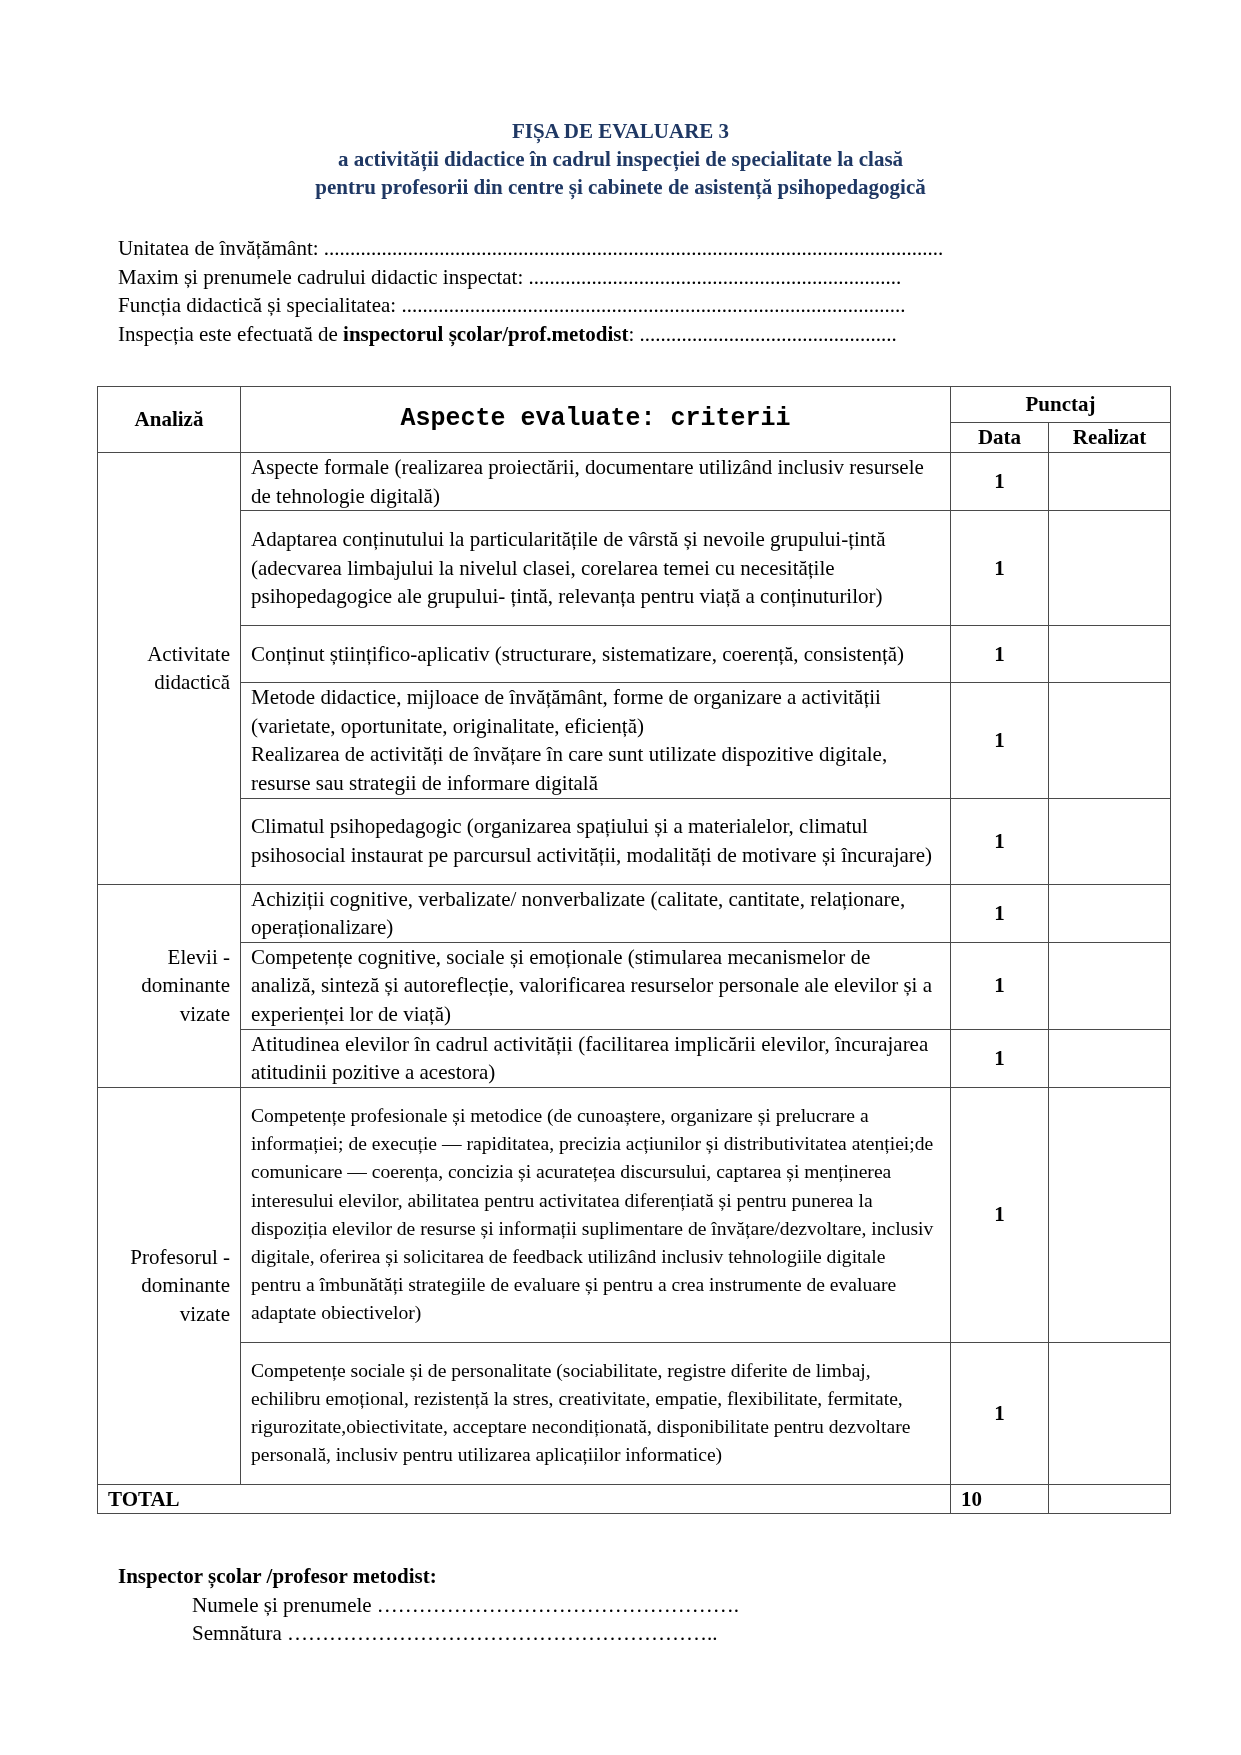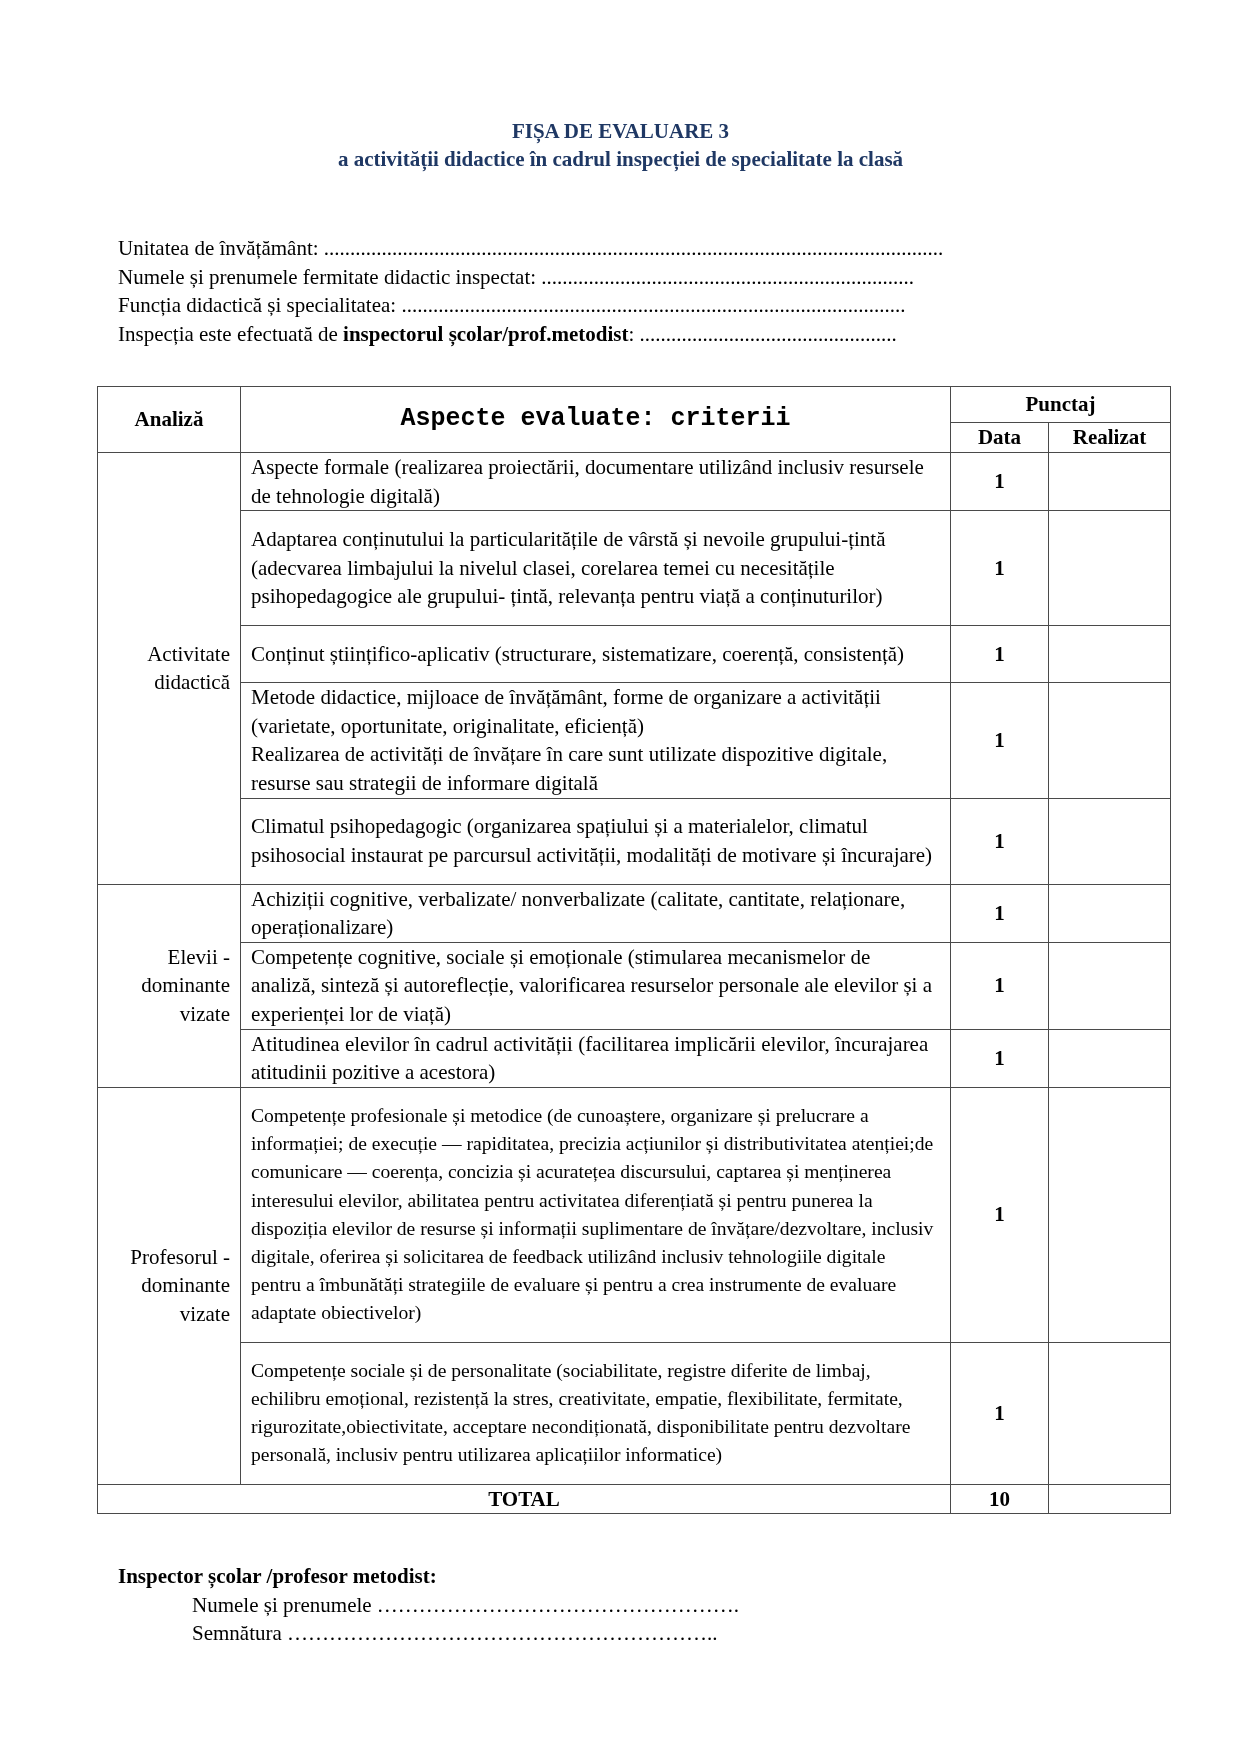--- a/index.html
+++ b/index.html
@@ -29,41 +29,42 @@
       border: 1.3px solid #4a4a4a; padding: 0 10px 0 10px; vertical-align: middle;
     }
     table.eval th { font-weight: bold; text-align: center; }
     th.h-analiza { font-size: 21px; }
     th.h-aspecte { font-size: 25px; font-family: Liberation Mono, monospace; }
     td.area { text-align: right; font-size: 21px; padding: 0 4px; }
     td.crit { text-align: left; padding-left: 11px; padding-right: 6px; margin-left: 16px; }
     td.crit.dense { font-size: 19.6px; line-height: 28.2px; }
     td.max { text-align: center; font-weight: bold; }
     td.real { }
-    tr.total td { font-weight: bold; text-align: center; height: 28px; margin-top: 40px; }
+    tr.total td { font-weight: bold; height: 28px; margin-top: 40px; }
     .signature {
       position: absolute; left: 118px; top: 1562px; font-size: 21px; line-height: 28.5px;
     }
     .signature .sig-title { font-weight: bold; }
     .signature .sig-line { padding-left: 74px; white-space: nowrap; }
   </style>
 </head>
 <body>
 
 <div class="title-block">
   <div>FIȘA DE EVALUARE  3</div>
   <div>a activității didactice  în cadrul  inspecției de specialitate  la clasă</div>
+  <div>pentru profesorii din centre și cabinete de asistență psihopedagogică</div>
 </div>
 
 <div class="fields">
   <div class="field-line">
     <span>Unitatea de învățământ: </span><span>......................................................................................................................</span>
   </div>
   <div class="field-line">
-    <span>Numele și prenumele fermitate didactic inspectat: </span><span>.......................................................................</span>
+    <span>Maxim și prenumele cadrului didactic inspectat: </span><span>.......................................................................</span>
   </div>
   <div class="field-line">
     <span>Funcția didactică și specialitatea: </span><span>................................................................................................</span>
   </div>
   <div class="field-line">
     <span>Inspecția este efectuată de </span><b>inspectorul școlar/prof.metodist</b><span>: </span><span>.................................................</span>
   </div>
 </div>
 
 <table class="eval">

